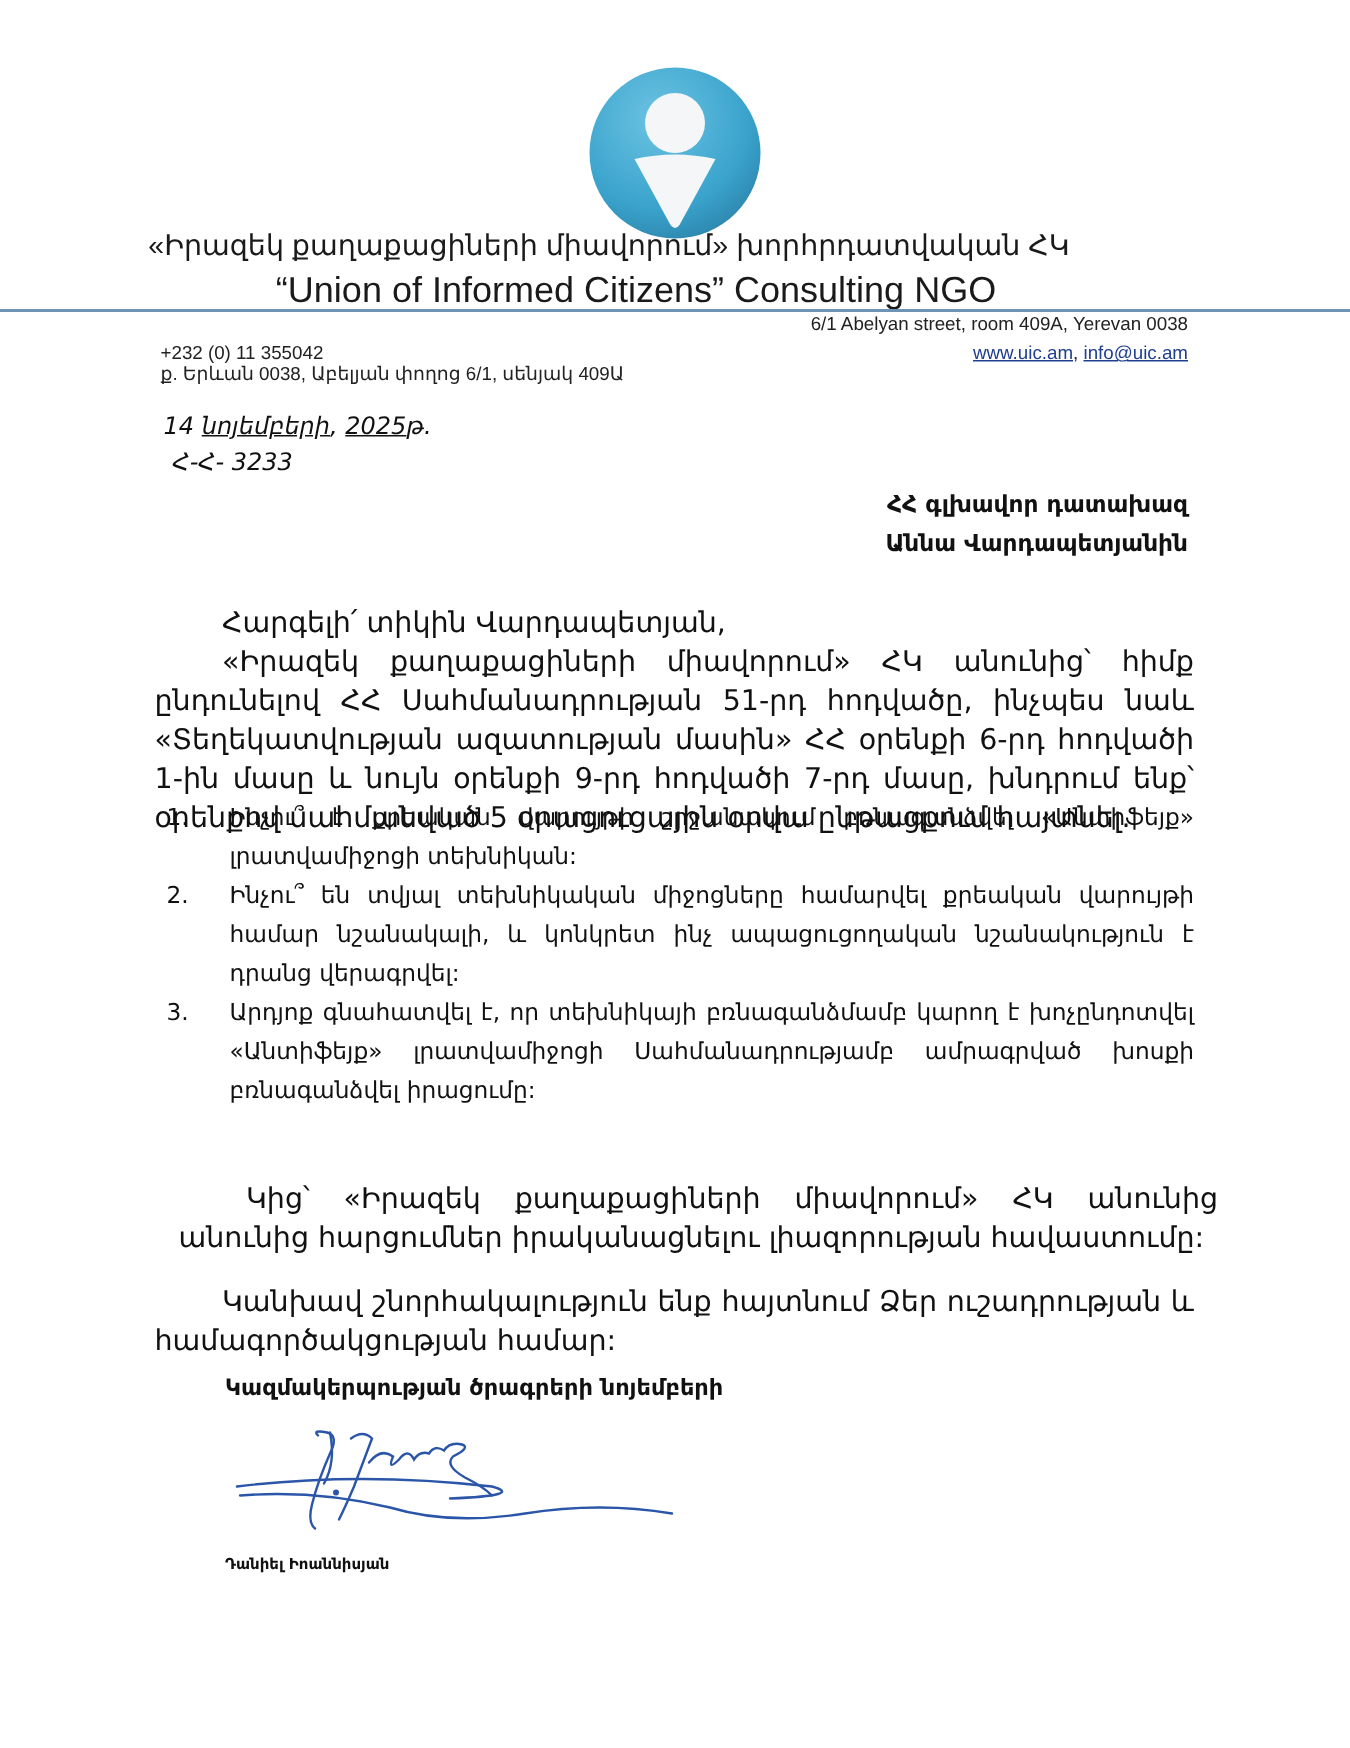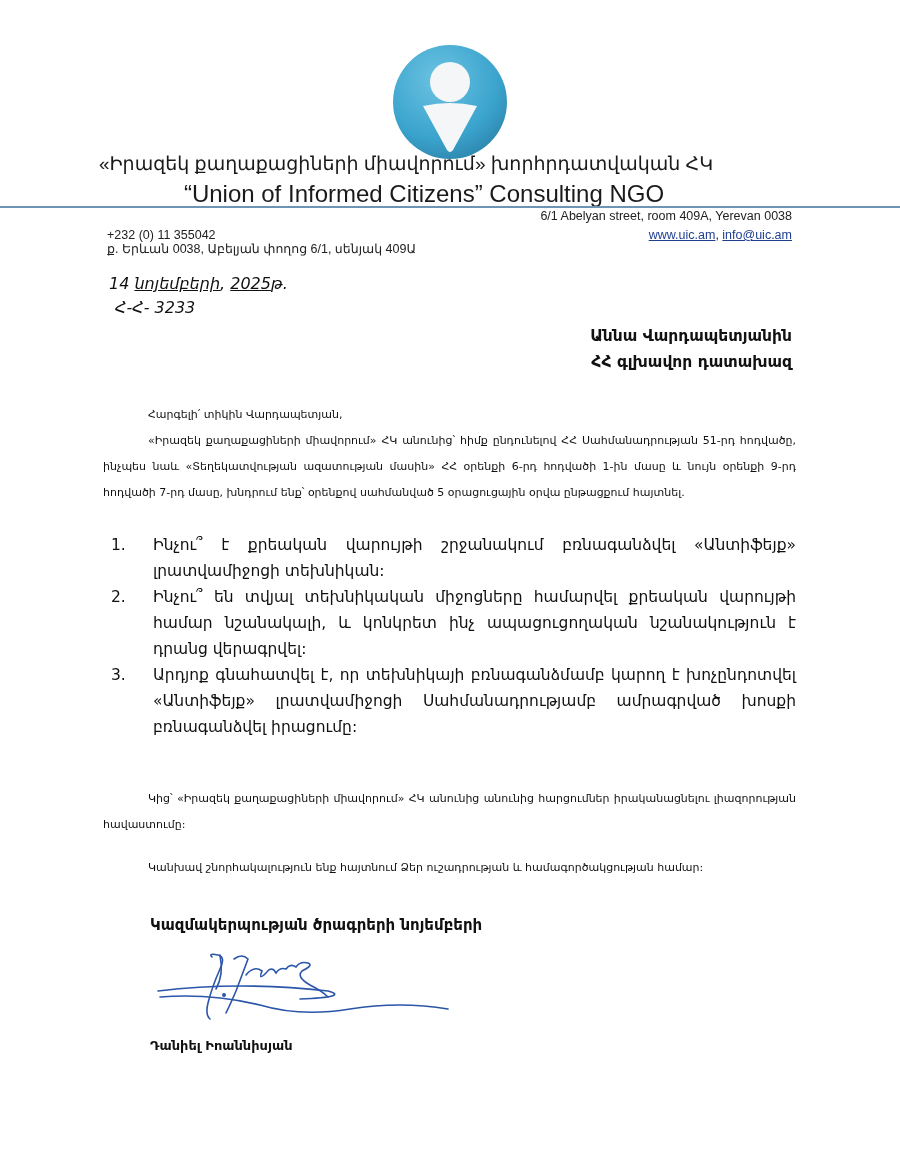--- a/index.html
+++ b/index.html
@@ -20,34 +20,34 @@
   .c-addr-en { right: 108px; top: 209px; text-align: center; }
   .c-links { right: 108px; top: 228px; text-align: left; }
   .c-links a { color: #1f3f8f; text-decoration: underline; }
 
   .date { left: 109px; top: 274px; font-style: italic; font-size: 16px; font-family: "DejaVu Sans", sans-serif; }
   .date .u { text-decoration: underline; }
   .ref { left: 103px; top: 298px; font-style: italic; font-size: 16px; margin-left: 12px; }
 
   .recipient { right: 108px; top: 323px; text-align: right; font-weight: bold; font-size: 15.5px; line-height: 26px; }
 
-  .body-text { left: 103px; width: 693px; font-size: 11px; line-height: 26px; text-align: justify; }
+  .body-text { left: 103px; width: 693px; font-size: 19px; line-height: 26px; text-align: justify; }
   .indent { text-indent: 45px; }
   .p-salute { top: 402px; }
   .p-main { top: 428px; }
   .list { left: 103px; width: 693px; top: 532px; font-size: 15.5px; line-height: 26px; }
   .li { display: flex; text-align: justify; }
   .li .num { width: 42px; flex: none; padding-left: 8px; }
   .li .txt { flex: 1; text-align: justify; }
-  .p-attach { top: 786px; }
+  .p-attach { top: 786px; margin-left: 16px; }
   .p-thanks { top: 855px; }
 
   .sign-title { left: 150px; top: 916px; font-weight: bold; font-size: 15px; }
   #signature { left: 150px; top: 945px; width: 310px; height: 90px; }
-  .sign-name { left: 150px; top: 1038px; font-weight: bold; font-size: 13px; }
+  .sign-name { left: 150px; top: 1038px; font-weight: bold; font-size: 10px; }
 </style>
 </head>
 <body>
 
 <svg id="logo" class="abs" viewBox="0 0 120 120">
   <defs>
     <radialGradient id="lg" cx="40%" cy="30%" r="75%">
       <stop offset="0%" stop-color="#6cc3e3"></stop>
       <stop offset="70%" stop-color="#3aa3cc"></stop>
       <stop offset="100%" stop-color="#2d86ad"></stop>
@@ -66,22 +66,22 @@
 <div class="abs contact c-phone">+232 (0) 11 355042</div>
 <div class="abs contact c-addr-en">6/1 Abelyan street, room 409A, Yerevan 0038</div>
 <div class="abs contact c-links">
   <a>www.uic.am</a><span>, </span><a>info@uic.am</a>
 </div>
 
 <div class="abs date"><span>14 </span><span class="u">նոյեմբերի</span><span>, </span><span class="u">2025</span><span>թ.</span></div>
 <div class="abs ref">Հ-Հ- 3233</div>
 
 <div class="abs recipient">
+  <div>ՀՀ գլխավոր դատախազ</div>
   <div>Աննա Վարդապետյանին</div>
-  <div>ՀՀ գլխավոր դատախազ</div>
 </div>
 
 <div class="abs body-text indent p-salute">Հարգելի՛ տիկին Վարդապետյան,</div>
 <div class="abs body-text indent p-main">«Իրազեկ քաղաքացիների միավորում» ՀԿ անունից՝ հիմք ընդունելով ՀՀ Սահմանադրության 51-րդ հոդվածը, ինչպես նաև «Տեղեկատվության ազատության մասին» ՀՀ օրենքի 6-րդ հոդվածի 1-ին մասը և նույն օրենքի 9-րդ հոդվածի 7-րդ մասը, խնդրում ենք՝ օրենքով սահմանված 5 օրացուցային օրվա ընթացքում հայտնել.</div>
 
 <div class="abs list">
   <div class="li">
     <span class="num">1.</span>
     <span class="txt">Ինչու՞ է քրեական վարույթի շրջանակում բռնագանձվել «Անտիֆեյք» լրատվամիջոցի տեխնիկան:</span>
   </div>

